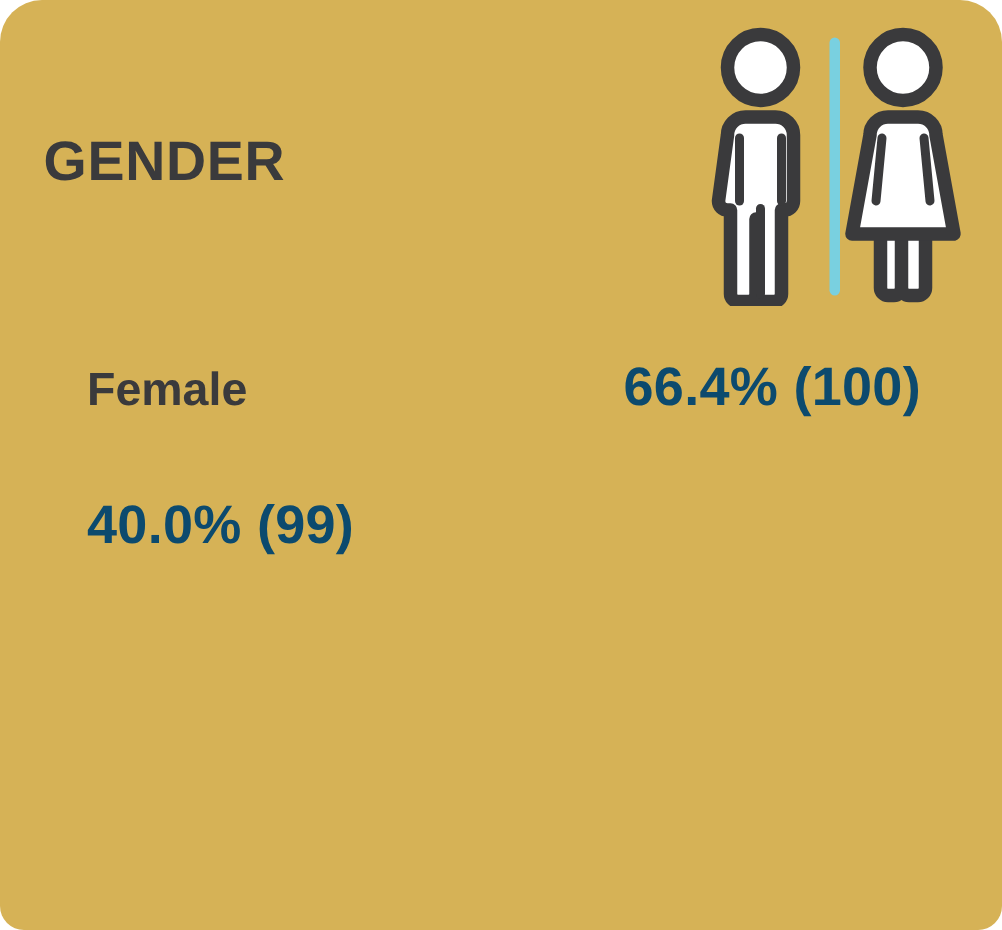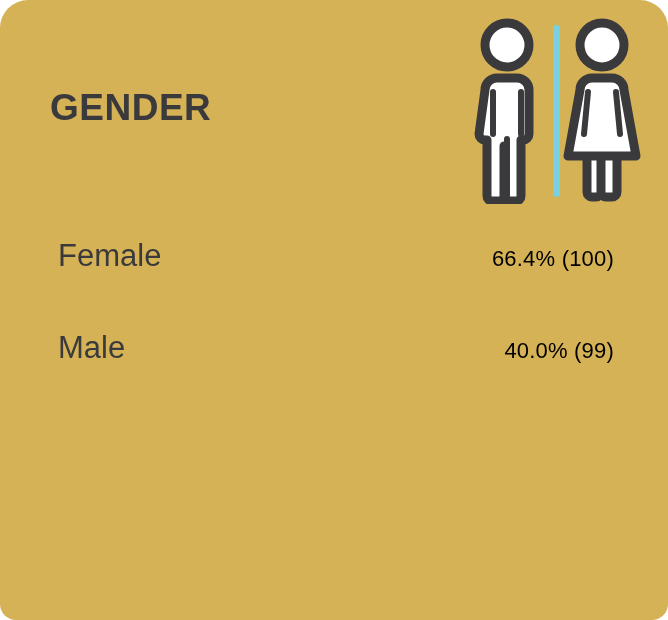--- a/index.html
+++ b/index.html
@@ -22,21 +22,21 @@
     height: 620px;
     box-sizing: border-box;
     background: #d6b256;
     border-radius: 28px 28px 16px 16px;
     overflow: hidden;
   }
 
   
   .card-title {
     position: absolute;
-    left: 50px;
+    left: 29px;
     top: 89px;
     font-size: 37px;
     font-weight: bold;
     letter-spacing: 0.5px;
     color: #3a3a3c;
     line-height: 1;
     white-space: nowrap;
   }
 
   
@@ -62,29 +62,29 @@
   }
   .stat-row {
     position: relative;
     display: flex;
     align-items: baseline;
     justify-content: space-between;
     height: 92px;
   }
   .stat-label {
     font-size: 31px;
-    font-weight: normal;
+    font-weight: bold;
     color: #3a3a3c;
     line-height: 1;
     white-space: nowrap;
   }
   .stat-value {
-    font-size: 22px;
-    font-weight: normal;
-    color: #000000;
+    font-size: 36px;
+    font-weight: bold;
+    color: #0c4a6e;
     line-height: 1;
     white-space: nowrap;
     letter-spacing: 0.2px;
   }
 </style>
 </head>
 <body>
 
 <div class="card">
 
@@ -150,19 +150,18 @@
   </div>
 
   <div class="stats">
 
     <div class="stat-row">
       <span class="stat-label">Female</span>
       <span class="stat-value">66.4% (100)</span>
     </div>
 
     <div class="stat-row">
-      <span class="stat-label">Male</span>
       <span class="stat-value">40.0% (99)</span>
     </div>
 
   </div>
 
 </div>
 
 </body></html>

